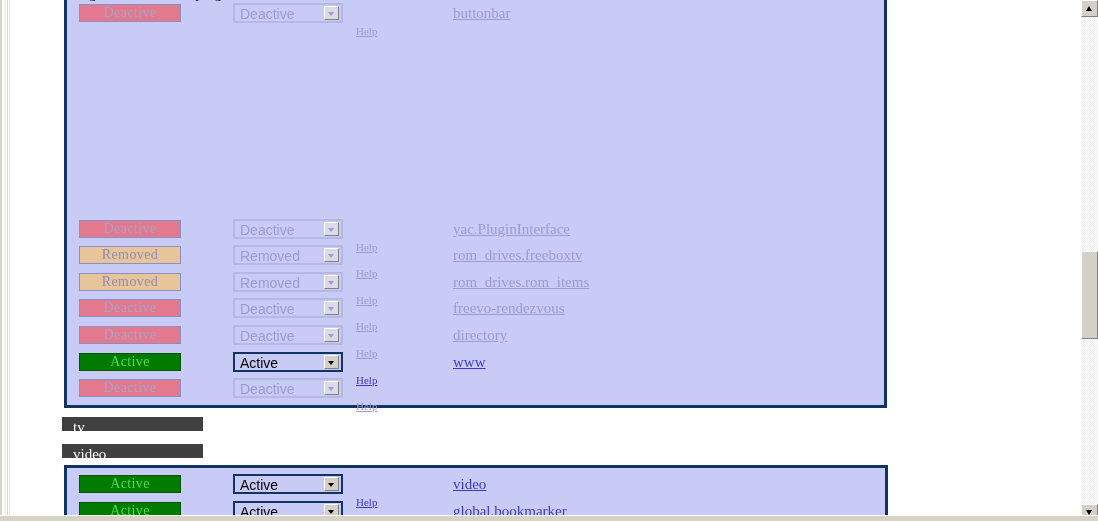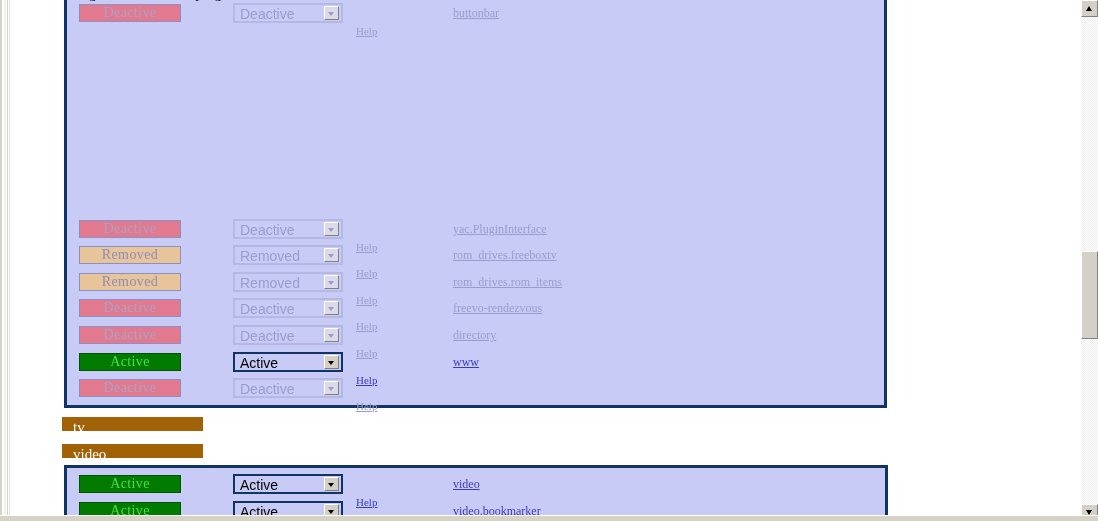--- a/index.html
+++ b/index.html
@@ -129,21 +129,21 @@
     width: 824px;
     height: 130px;
   }
 
   
   .group-title {
     position: absolute;
     left: 51px;
     width: 141px;
     height: 14px;
-    background: #a16207;
+    background: #404040;
     color: #ffffff;
     font-size: 15px;
     line-height: 21px;
     padding-left: 11px;
     box-sizing: border-box;
     font-family: "Liberation Serif", "DejaVu Serif", serif;
   }
   #title-tv { top: 417px; }
   #title-video { top: 444px; }
 
@@ -228,21 +228,21 @@
     color: #3b3bbd;
     text-decoration: underline;
     font-family: Liberation Serif, serif;
   }
   .cell-help.dim { color: #9a9ccb; }
 
   .cell-name {
     position: absolute;
     left: 386px;
     top: 0;
-    font-size: 12px;
+    font-size: 15px;
     line-height: 20px;
     color: #3b3bbd;
     text-decoration: underline;
     font-family: "Liberation Serif", "DejaVu Serif", serif;
   }
   .cell-name.dim { color: #9a9ccb; }
   .detail-argsrow {
     position: absolute;
     left: 14px;
     top: 76px;
@@ -394,21 +394,21 @@
 
       <div class="prow" style="top:33px;">
         <div class="cell-status active">Active</div>
         <div class="cell-select">
           <span class="sel-txt">Active</span>
           <span class="sel-arrow">
               <i></i>
             </span>
         </div>
         <a class="cell-help" href="#">Help</a>
-        <a class="cell-name" href="#">video.bookmarker</a>
+        <a class="cell-name" href="#">global.bookmarker</a>
       </div>
     </div>
 
   </div>
 
   <div id="vscroll">
     <div class="sb-btn up">
         <span class="tri"></span>
       </div>
     <div class="track"></div>

